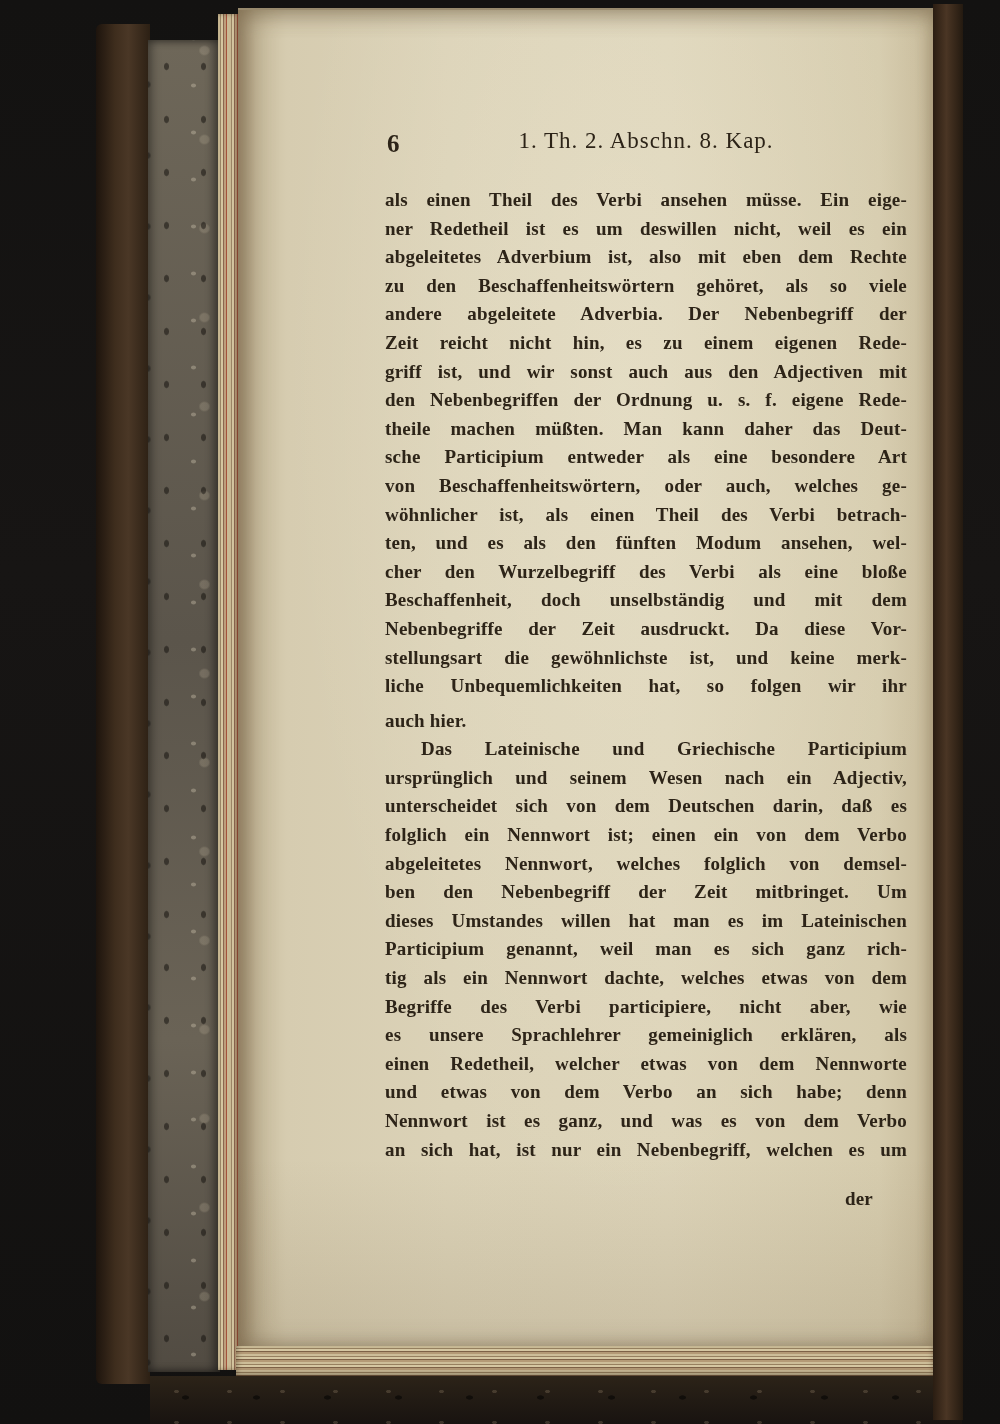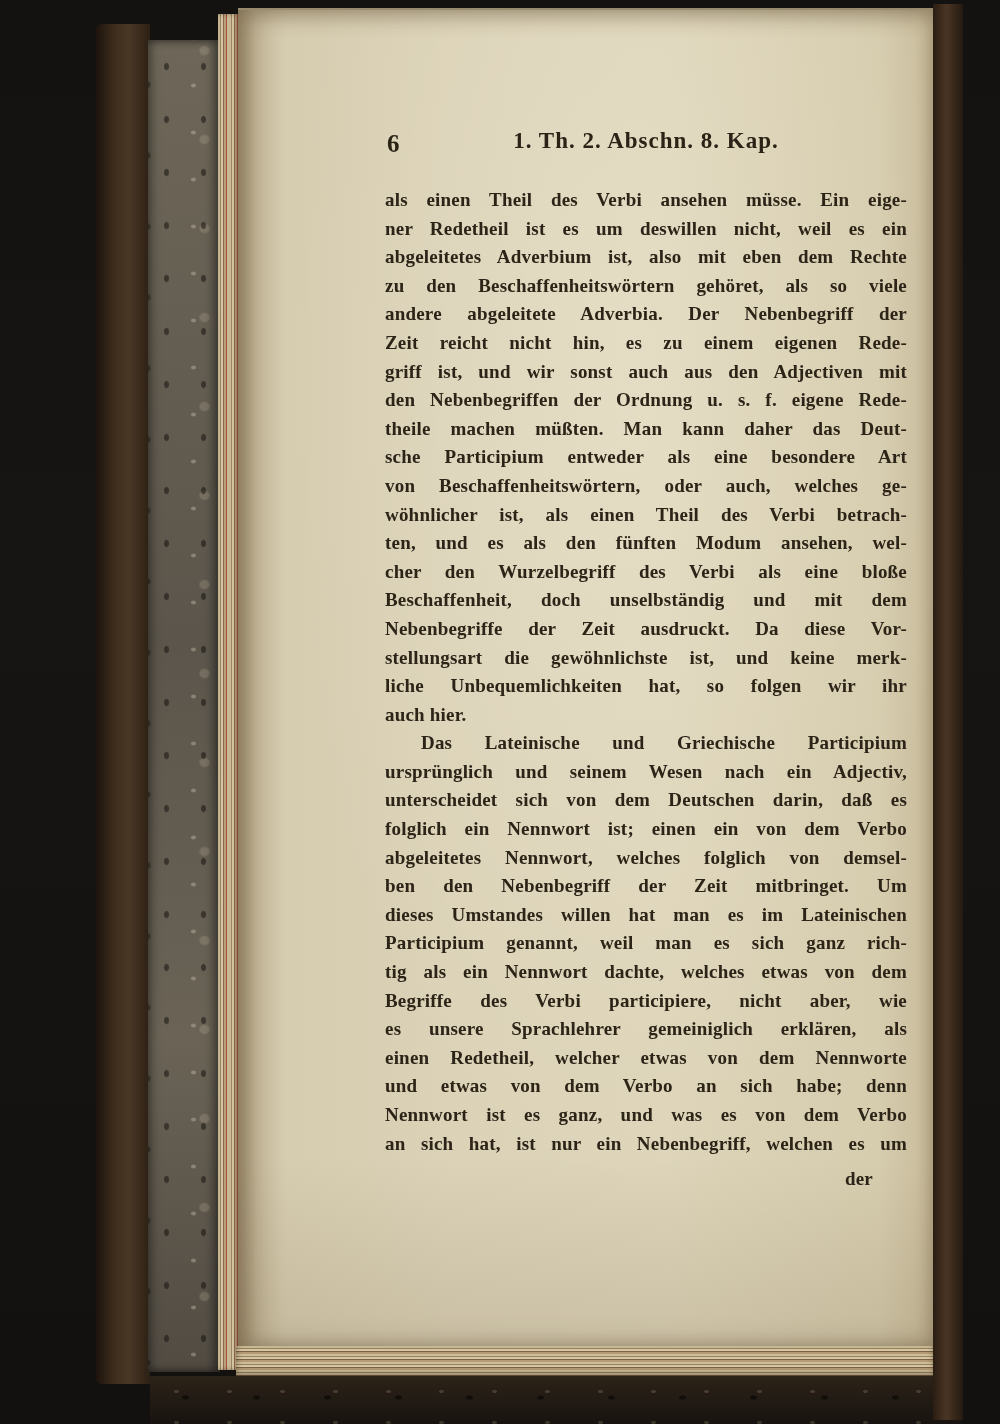--- a/index.html
+++ b/index.html
@@ -70,32 +70,32 @@
   }
   .header-row{
     position:absolute;left:147px;top:118px;width:522px;height:34px;
     color:#2c2317;
   }
   .page-number{
     position:absolute;left:2px;top:2px;font-size:25px;font-weight:700;
   }
   .running-header{
     position:absolute;left:0;right:0;top:0;text-align:center;
-    font-size:23px;font-weight:700;letter-spacing:1px;
+    font-size:23px;font-weight:400;letter-spacing:1px;
   }
   .text-block{
     position:absolute;left:147px;top:176px;width:522px;
     color:#2d2418;font-size:19px;font-weight:700;line-height:28.6px;
     letter-spacing:.2px;
   }
   .line{text-align:justify;text-align-last:justify;white-space:normal;}
-  .line.end{text-align-last:left;}
+  .line.end{text-align-last:left;margin-top:6px;}
   .line.indent{text-indent:36px;}
   .catchword{
-    margin-top:7px;text-align:right;padding-right:34px;
+    margin-top:21px;text-align:right;padding-right:34px;
     font-size:19px;font-weight:700;color:#2d2418;
   }
 </style>
 </head>
 <body>
 
 <div class="stage">
   <div class="cover-left"></div>
   <div class="marbled-edge"></div>
   <div class="page-stack-left"></div>

